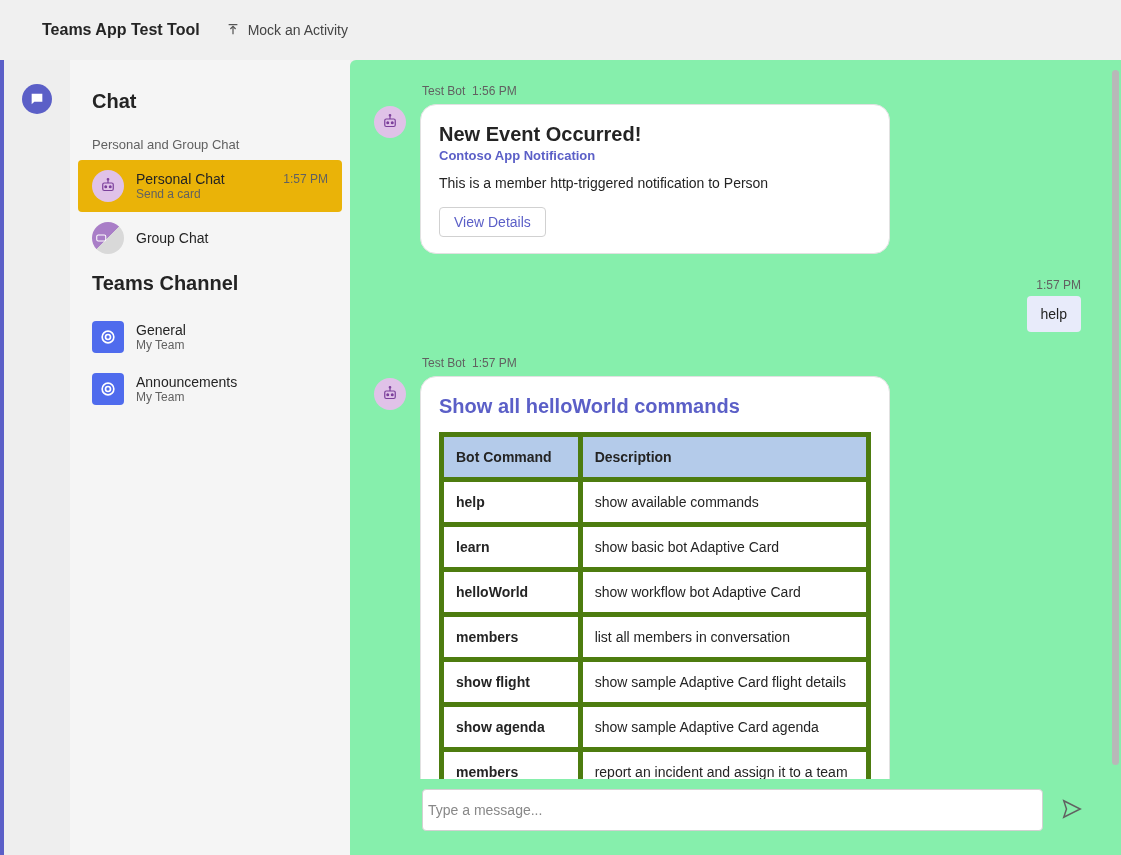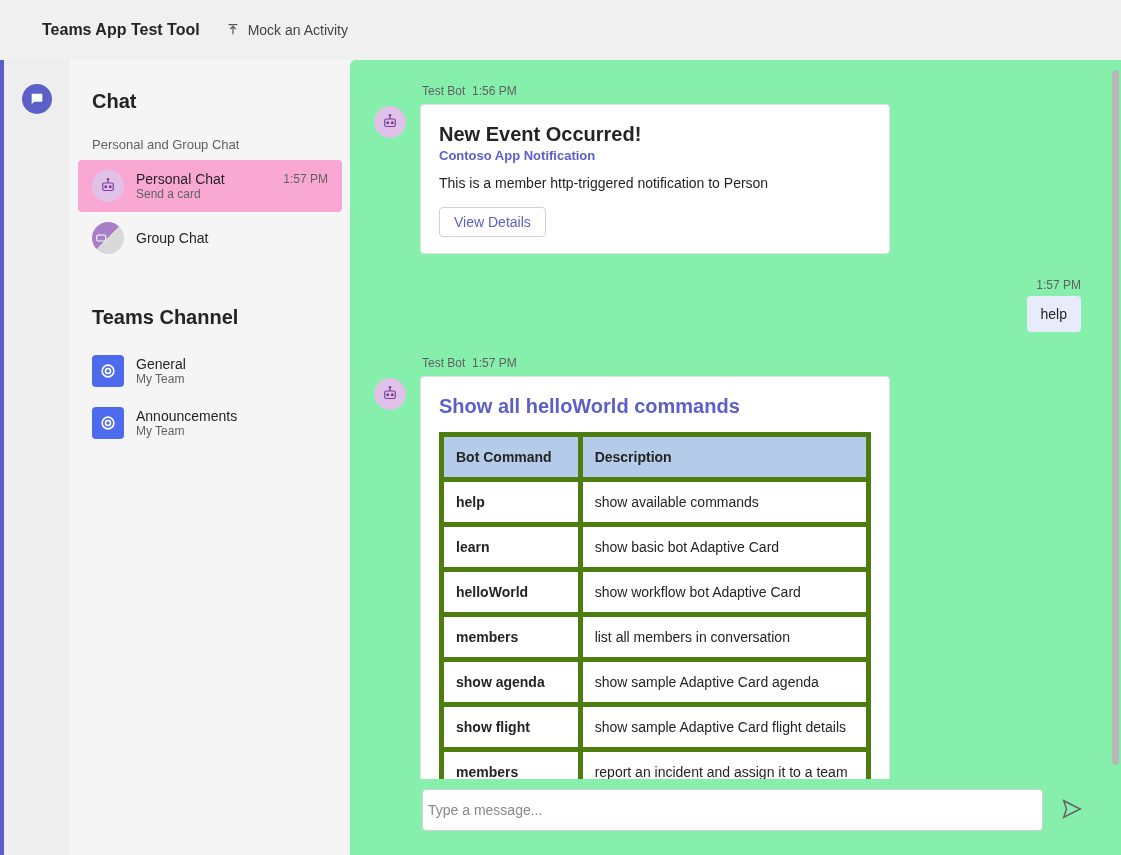--- a/index.html
+++ b/index.html
@@ -80,21 +80,21 @@
   }
   .sidebar-list { padding: 0 8px; }
   .sidebar-item {
     display: flex;
     align-items: center;
     gap: 12px;
     padding: 10px 14px;
     border-radius: 4px;
     cursor: pointer;
   }
-  .sidebar-item.active { background: #f9a8d4; }
+  .sidebar-item.active { background: #eab308; }
   .sidebar-item .avatar {
     width: 32px;
     height: 32px;
     border-radius: 50%;
     display: flex;
     align-items: center;
     justify-content: center;
     flex-shrink: 0;
   }
   .avatar.bot { background: #e0c2e8; }
@@ -157,21 +157,21 @@
     border-radius: 50%;
     background: #e0c2e8;
     display: flex;
     align-items: center;
     justify-content: center;
     flex-shrink: 0;
     margin-top: 2px;
   }
   .card {
     border: 1px solid #e1e1e1;
-    border-radius: 4px;
+    border-radius: 16px;
     padding: 18px 18px 16px 18px;
     max-width: 470px;
     flex: 1;
     background: #fff;
   }
   .card-title {
     font-size: 20px;
     font-weight: 700;
     color: #242424;
     margin-bottom: 2px;
@@ -327,21 +327,21 @@
             <rect x="5" y="8" width="12" height="8" rx="2"></rect>
           </svg>
         </div>
         <div class="text">
           <div class="name">Group Chat</div>
         </div>
       </div>
 
     </div>
 
-    <div class="sidebar-section-title" style="margin-top:34px;">Teams Channel</div>
+    <div class="sidebar-section-title" style="">Teams Channel</div>
     <div class="sidebar-list">
 
       <div class="sidebar-item">
         <div class="avatar channel">
           <svg width="20" height="20" viewBox="0 0 24 24" fill="none" stroke="#fff" stroke-width="2">
               <circle cx="12" cy="12" r="7"></circle>
               <circle cx="12" cy="12" r="3"></circle>
             </svg>
         </div>
         <div class="text">
@@ -432,26 +432,26 @@
                   </tr>
                   <tr>
                     <td>helloWorld</td>
                     <td>show workflow bot Adaptive Card</td>
                   </tr>
                   <tr>
                     <td>members</td>
                     <td>list all members in conversation</td>
                   </tr>
                   <tr>
+                    <td>show flight</td>
+                    <td>show sample Adaptive Card flight details</td>
+                  </tr>
+                  <tr>
                     <td>show agenda</td>
                     <td>show sample Adaptive Card agenda</td>
-                  </tr>
-                  <tr>
-                    <td>show flight</td>
-                    <td>show sample Adaptive Card flight details</td>
                   </tr>
                   <tr>
                     <td>members incident</td>
                     <td>report an incident and assign it to a team member</td>
                   </tr>
                 </tbody>
             </table>
           </div>
         </div>
       </div>

